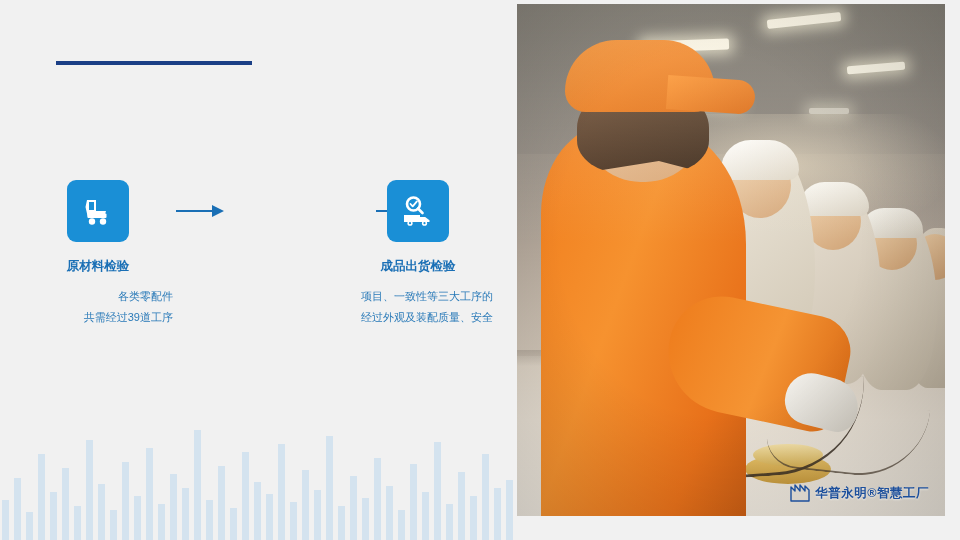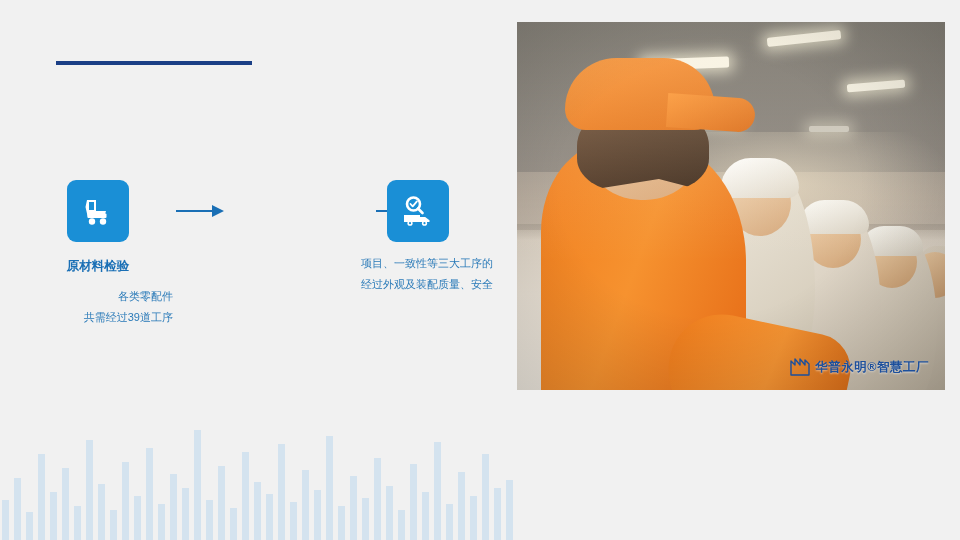--- a/index.html
+++ b/index.html
@@ -102,23 +102,23 @@
     top: 22px;
     width: 52px;
     height: 18px;
   }
   .arrow svg { display: block; }
 
   
   .photo {
     position: absolute;
     left: 517px;
-    top: 22px;
+    top: 4px;
     width: 428px;
-    height: 368px;
+    height: 512px;
     overflow: hidden;
     background: #8a8a8a;
   }
   .photo-canvas {
     position: absolute;
     inset: 0;
   }
   .photo-bg {
     position: absolute;
     inset: 0;
@@ -385,20 +385,21 @@
           <path d="M18 15.5 L22.5 20" stroke="#ffffff" stroke-width="2.6" stroke-linecap="round"></path>
           <path d="M10.5 11 l2.2 2.4 l4.2 -5" stroke="#ffffff" stroke-width="1.8" fill="none" stroke-linecap="round" stroke-linejoin="round"></path>
           <path d="M4 22 h16 v7 H4 Z" fill="#ffffff"></path>
           <path d="M20 24 h5.2 l4.3 3.2 V29 H20 Z" fill="#ffffff"></path>
           <circle cx="10" cy="30.2" r="2.6" fill="#ffffff"></circle>
           <circle cx="24.5" cy="30.2" r="2.6" fill="#ffffff"></circle>
           <circle cx="10" cy="30.2" r="1.1" fill="#1a8fd6"></circle>
           <circle cx="24.5" cy="30.2" r="1.1" fill="#1a8fd6"></circle>
         </svg>
       </div>
+      <div class="step-label">成品出货检验</div>
       <div class="step-desc">
         <div>项目、一致性等三大工序的</div>
         <div>经过外观及装配质量、安全</div>
       </div>
     </div>
 
   </div>
 
   <div class="photo">
     <div class="photo-canvas">

